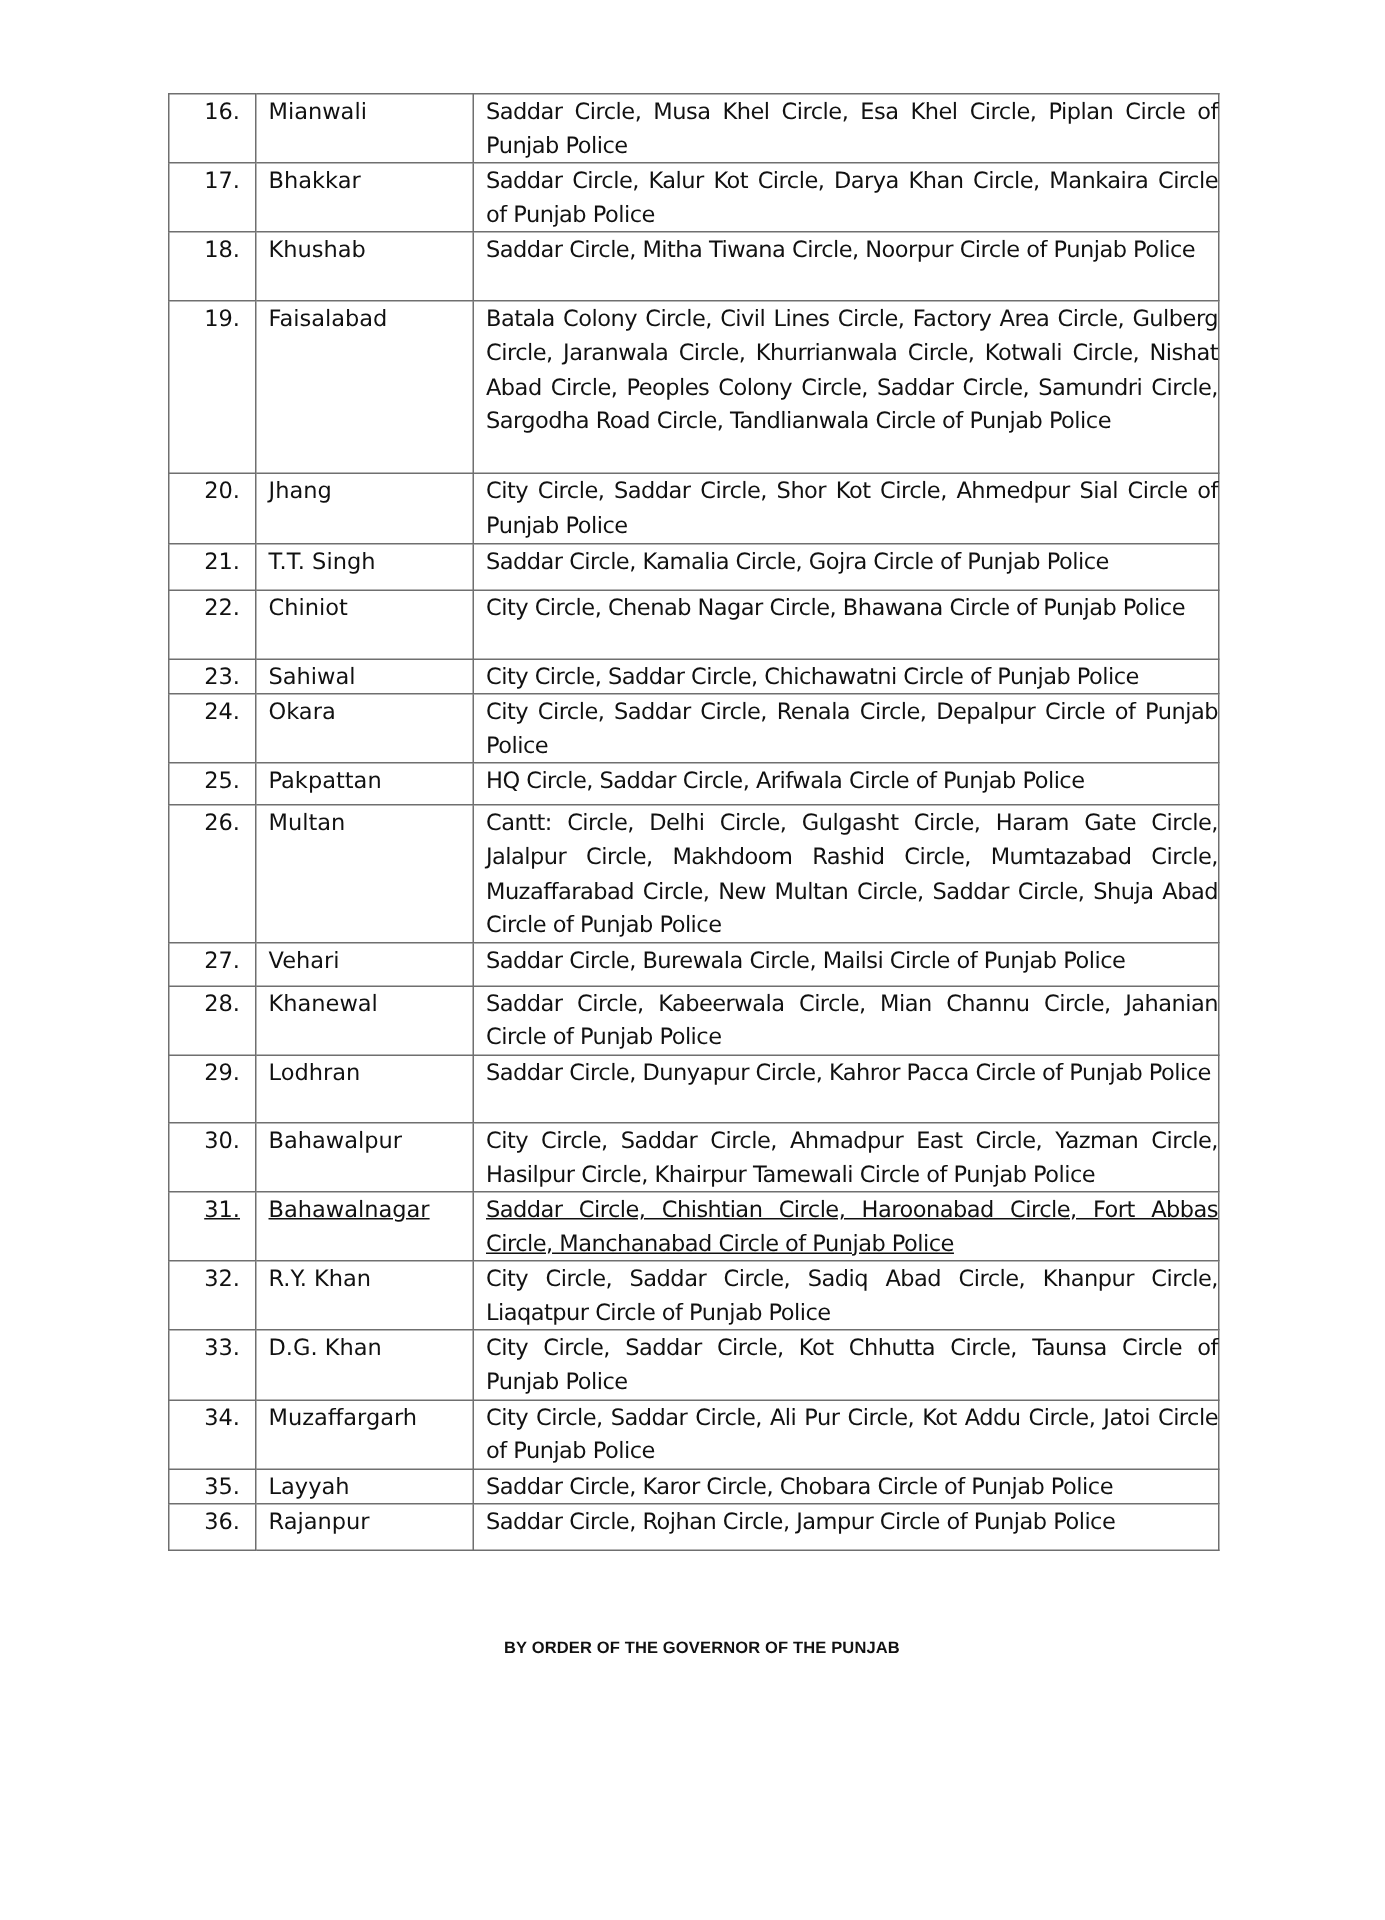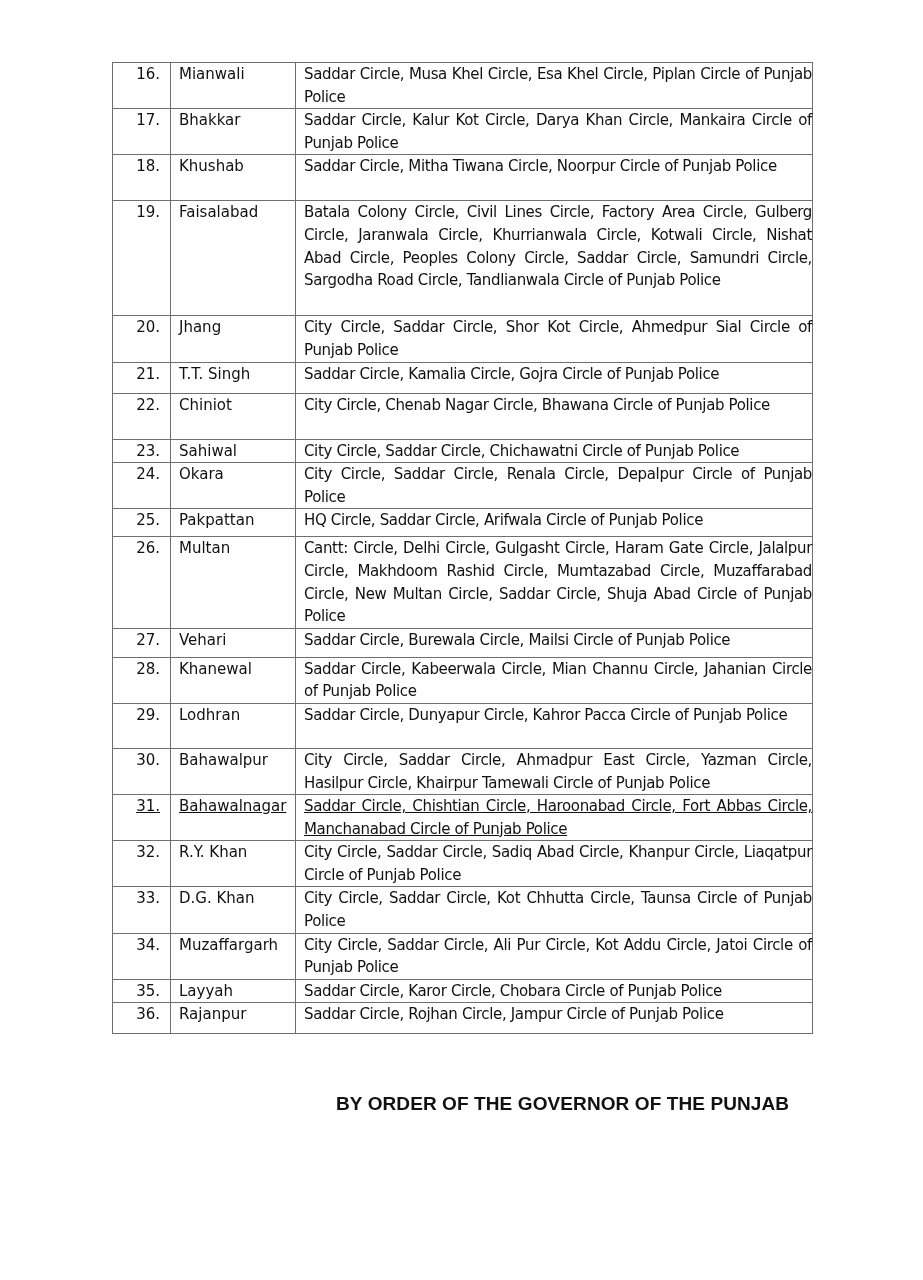--- a/index.html
+++ b/index.html
@@ -15,29 +15,29 @@
     color: #111;
     table-layout: fixed;
   }
   table.circles td {
     border: 1.3px solid #6f6f6f;
     vertical-align: top;
     padding: 0;
     line-height: 22.6px;
   }
   td.num { width: 58px; text-align: right; padding-right: 10px !important; box-sizing: border-box; }
-  td.dist { width: 125px; padding-left: 8px !important; box-sizing: border-box; }
+  td.dist { width: 145px; padding-left: 8px !important; box-sizing: border-box; }
   td.circ { padding-left: 8px !important; padding-right: 0 !important; text-align: justify; box-sizing: border-box; }
   td.circ span { letter-spacing: -0.35px; }
   .footer {
     position: absolute;
     left: 336px; top: 1093px;
     font-family: "Liberation Sans", sans-serif;
     font-weight: bold;
-    font-size: 19px;
+    font-size: 11px;
     color: #111;
     letter-spacing: 0.1px;
   }
 </style>
 </head>
 <body>
 
 <div class="page">
   <table class="circles">
     <tbody id="rows-body">

